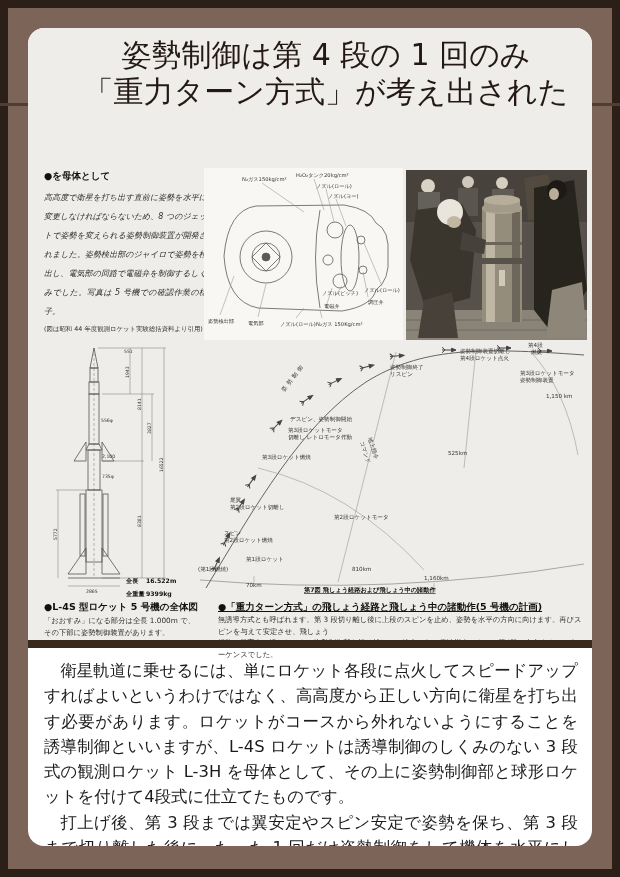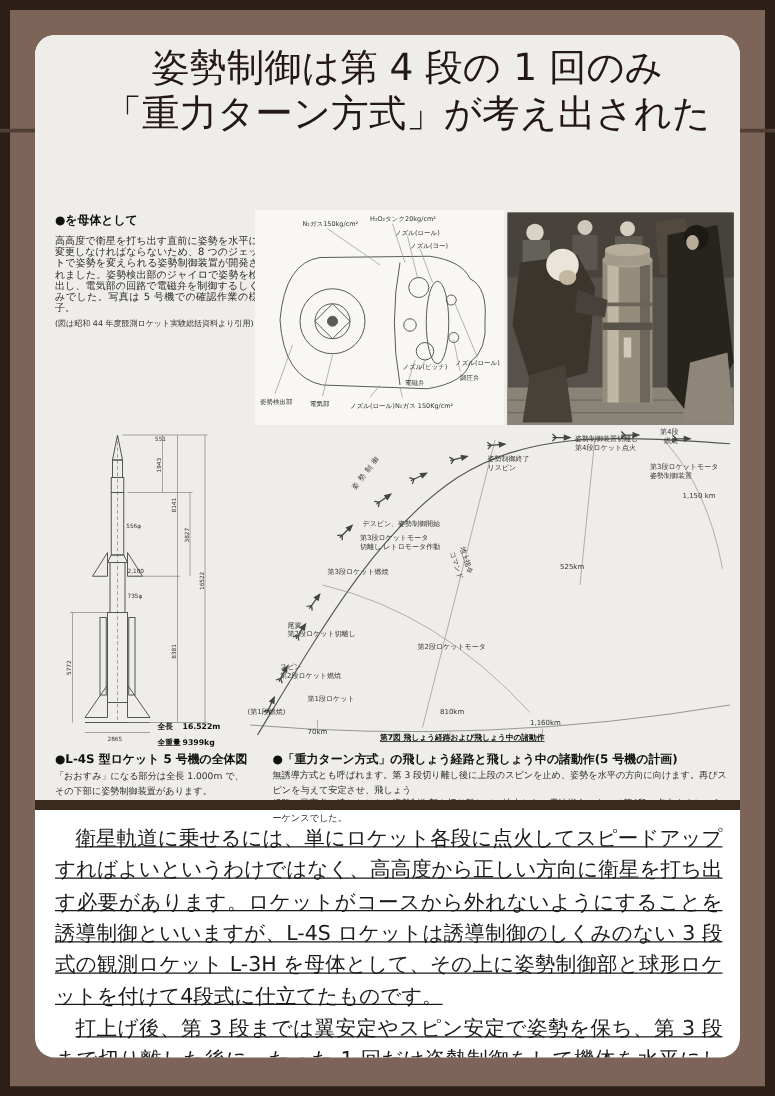--- a/index.html
+++ b/index.html
@@ -16,32 +16,32 @@
     background:#ffffff; border-radius:16px; overflow:hidden;
   }
   .panel-top { position:absolute; left:0; top:0; width:564px; height:612px; background:#efede9; }
   .title { position:absolute; left:0; top:8px; width:596px; text-align:center;
     font-size:30px; line-height:37px; font-weight:normal; color:#231815; letter-spacing:0px; }
   .banner { position:absolute; left:26px; top:90px; width:512px; height:31px;
     display:flex; align-items:center; justify-content:center;
     font-size:20px; font-weight:bold; color:#161616; }
   .leftcol { position:absolute; left:16px; top:142px; width:163px; color:#2a2a2a; }
   .leftcol h3 { font-size:9.5px; color:#111; margin-bottom:5px; }
-  .leftcol p.body { font-size:8px; line-height:9px; text-align:justify; }
+  .leftcol p.body { font-size:8px; line-height:19px; text-align:justify;font-style:italic; }
   .leftcol p.note { font-size:6.4px; margin-top:4px; color:#333; }
   .devbox { position:absolute; left:176px; top:140px; width:199px; height:172px; background:#f8f7f3; }
   .photobox { position:absolute; left:378px; top:142px; width:181px; height:170px; background:#6b655c; }
   .rktbox { position:absolute; left:14px; top:314px; width:150px; height:258px; }
   .trajbox { position:absolute; left:168px; top:312px; width:390px; height:256px; }
   .cap-bold { position:absolute; font-size:9.5px; font-weight:bold; color:#111; }
   .cap-note { position:absolute; font-size:7.3px; color:#2e2e2e; line-height:11.5px; }
   .separator { position:absolute; left:0; top:612px; width:564px; height:8px; background:#3a2a1e; }
   .bodytext { position:absolute; left:16px; top:630px; width:534px; color:#1b1b1b;
     font-size:16.4px; line-height:25.3px; text-align:justify; }
-  .bodytext p { text-indent:1em;text-decoration:underline; }
+  .bodytext p { text-indent:1em; }
   svg { display:block; }
   svg text { font-family:"DejaVu Sans","Liberation Sans",sans-serif; fill:#333; }
   .t5 { font-size:5.2px; } .t55 { font-size:5.6px; } .t6 { font-size:6.2px; }
   .t45 { font-size:4.6px; } .bold { font-weight:bold; fill:#111; }
 </style>
 </head>
 <body>
 
 <div class="frame"></div>
 <div class="frame-line"></div>
@@ -257,21 +257,21 @@
         <text class="t6 bold" x="108" y="252" text-decoration="underline">第7図 飛しょう経路および飛しょう中の諸動作</text>
       </svg>
     </div>
 
     <div class="cap-bold" style="left:16px; top:573px; width:170px;">●L-4S 型ロケット 5 号機の全体図</div>
     <div class="cap-note" style="left:16px; top:587px; width:170px;">
       <span>「おおすみ」になる部分は全長 1.000m で、</span><br>
       <span>その下部に姿勢制御装置があります。</span>
     </div>
 
-    <div class="cap-bold" style="left:190px; top:573px; width:368px;">●「重力ターン方式」の飛しょう経路と飛しょう中の諸動作(5 号機の計画)</div>
+    <div class="cap-bold" style="left:190px; top:573px; width:368px;text-decoration:underline;">●「重力ターン方式」の飛しょう経路と飛しょう中の諸動作(5 号機の計画)</div>
     <div class="cap-note" style="left:190px; top:586px; width:368px;">
       <span>無誘導方式とも呼ばれます。第 3 段切り離し後に上段のスピンを止め、姿勢を水平の方向に向けます。再びスピンを与えて安定させ、飛しょう</span><br>
       <span>経路の最高点に達したときに姿勢制御部を切り離して、地上からの電波指令によって第4段に点火するというシーケンスでした。</span>
     </div>
 
   </div>
 
   <div class="separator"></div>
 
   <div class="bodytext">

